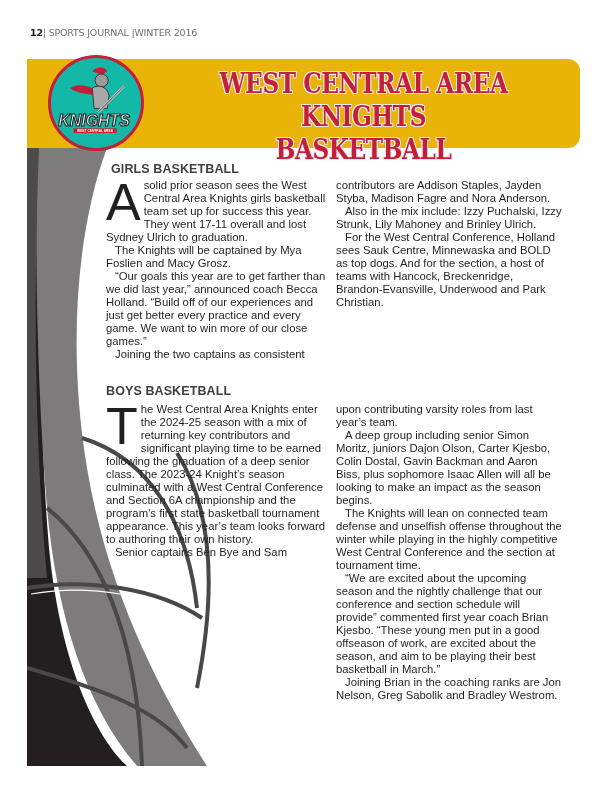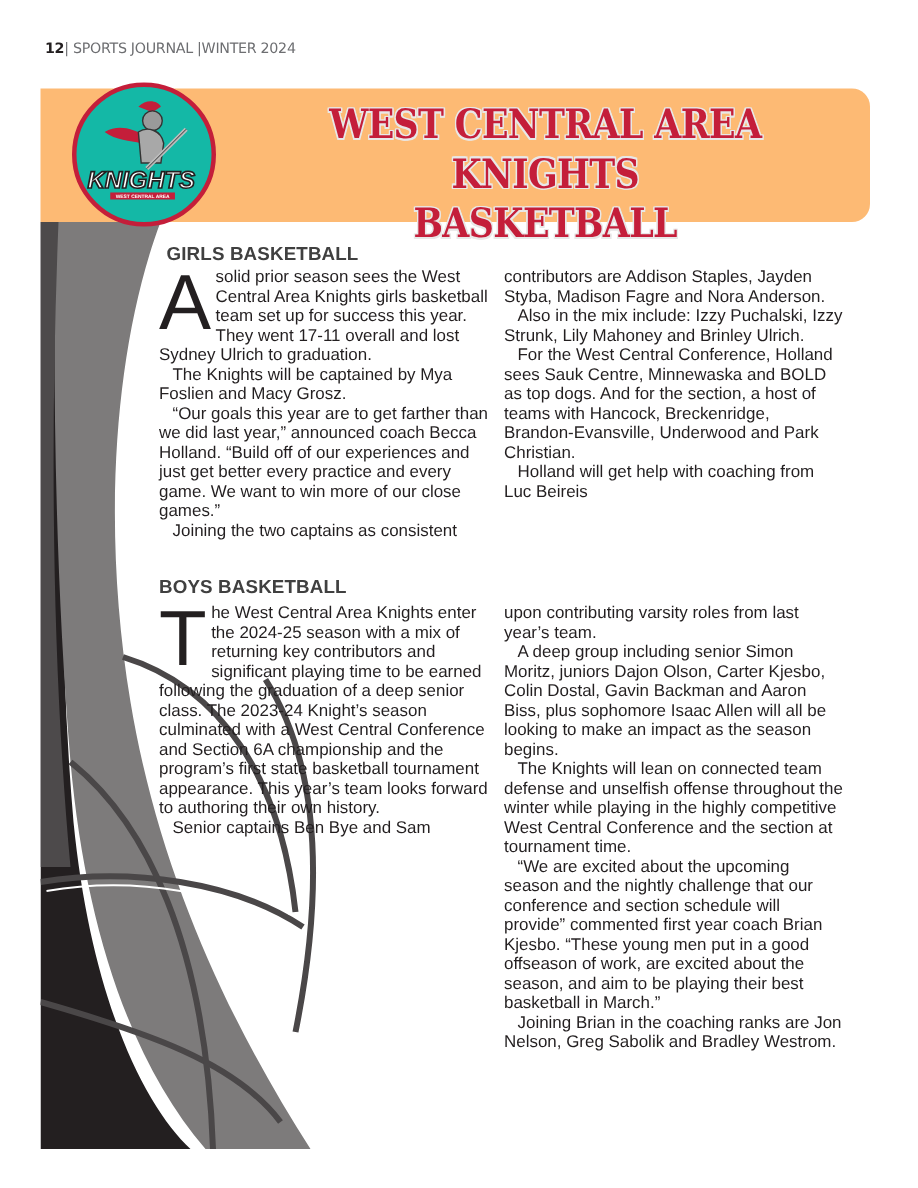--- a/index.html
+++ b/index.html
@@ -2,37 +2,37 @@
 <html><head>
 <meta charset="utf-8">
 <style>
   html, body { margin:0; padding:0; }
   body { width:612px; height:792px; background:#ffffff; position:relative; overflow:hidden; font-family:"Liberation Sans", sans-serif; color:#231f20; }
   .folio { position:absolute; left:30px; top:27px; font-size:9.5px; color:#6d6e71; font-family:"DejaVu Sans", sans-serif; letter-spacing:-0.2px; }
   .folio b { color:#231f20; font-weight:bold; }
 
   .bg { position:absolute; left:27px; top:148px; width:230px; height:618px; }
 
-  .banner { position:absolute; left:27px; top:59px; width:553px; height:89px; background:#fdba74; border-radius:0 12px 12px 0; }
+  .banner { position:absolute; left:27px; top:59px; width:553px; height:89px; background:#eab308; border-radius:0 12px 12px 0; }
   .banner-title { position:absolute; left:130px; right:10px; top:8px; text-align:center; font-family:"DejaVu Serif", serif; font-weight:bold; color:#c41e3a; font-size:27px; line-height:33px; letter-spacing:-0.5px; transform:scaleX(0.86); transform-origin:center;
     text-shadow: 1px 0 0 #e8e8e8, -1px 0 0 #e8e8e8, 0 1px 0 #e8e8e8, 0 -1px 0 #e8e8e8, 1px 1px 0 #e8e8e8, -1px -1px 0 #e8e8e8, 1px -1px 0 #e8e8e8, -1px 1px 0 #e8e8e8; }
   .logo { position:absolute; left:48px; top:55px; width:96px; height:96px; border-radius:50%; background:#14b8a6; border:3px solid #c41e3a; box-sizing:border-box; overflow:hidden; }
 
   .col { position:absolute; font-size:11.3px; line-height:13px; color:#231f20; }
   .col p { margin:0; }
   .ind { text-indent:9px; }
   .h2 { position:absolute; font-weight:bold; color:#404040; font-size:12.5px; letter-spacing:0.1px; }
   .drop { float:left; font-size:52px; line-height:40px; margin:3px 3px -2px 0; font-family:"Liberation Sans", sans-serif; color:#231f20; }
   .narrow { padding-left:94px; }
 </style>
 </head>
 <body>
 
 <div class="folio">
-  <b>12</b><span>| SPORTS JOURNAL |WINTER 2024</span>
+  <b>12</b><span>| SPORTS JOURNAL |WINTER 2016</span>
 </div>
 
 <svg class="bg" viewBox="0 0 230 618" preserveAspectRatio="none">
   <rect x="0" y="0" width="230" height="618" fill="#ffffff"></rect>
   <path d="M0,0 L30,0 C14,120 10,260 22,400 C34,520 70,590 100,618 L0,618 Z" fill="#231f20"></path>
   <path d="M10,0 L80,0 C50,80 40,200 60,320 C80,440 130,540 180,618 L110,618 C60,560 30,470 20,360 C10,240 8,110 10,0 Z" fill="#7d7b7b"></path>
   <path d="M0,0 L12,0 C6,150 8,300 20,430 L0,430 Z" fill="#4d4a4b"></path>
   <g fill="none" stroke="#4a4748" stroke-width="4">
     <path d="M55,290 C120,310 160,370 170,460"></path>
     <path d="M150,305 C185,360 190,440 170,540"></path>
@@ -71,21 +71,20 @@
 <div class="col" style="left:106px;top:179px;width:222px;">
   <p><span class="drop">A</span><span>solid prior season sees the West Central Area Knights girls basketball team set up for success this year. They went 17-11 overall and lost Sydney Ulrich to graduation.</span></p>
   <p class="ind">The Knights will be captained by Mya Foslien and Macy Grosz.</p>
   <p class="ind">“Our goals this year are to get farther than we did last year,” announced coach Becca Holland. “Build off of our experiences and just get better every practice and every game. We want to win more of our close games.”</p>
   <p class="ind">Joining the two captains as consistent</p>
 </div>
 <div class="col" style="left:336px;top:179px;width:226px;">
   <p>contributors are Addison Staples, Jayden Styba, Madison Fagre and Nora Anderson.</p>
   <p class="ind">Also in the mix include: Izzy Puchalski, Izzy Strunk, Lily Mahoney and Brinley Ulrich.</p>
   <p class="ind">For the West Central Conference, Holland sees Sauk Centre, Minnewaska and BOLD as top dogs. And for the section, a host of teams with Hancock, Breckenridge, Brandon-Evansville, Underwood and Park Christian.</p>
-  <p class="ind">Holland will get help with coaching from Luc Beireis</p>
 </div>
 
 <div class="h2" style="left:106px;top:384px;">BOYS BASKETBALL</div>
 <div class="col" style="left:106px;top:403px;width:224px;">
   <p><span class="drop">T</span><span>he West Central Area Knights enter the 2024-25 season with a mix of returning key contributors and significant playing time to be earned following the graduation of a deep senior class. The 2023-24 Knight’s season culminated with a West Central Conference and Section 6A championship and the program’s first state basketball tournament appearance. This year’s team looks forward to authoring their own history.</span></p>
   <p class="ind">Senior captains Ben Bye and Sam</p>
 </div>
 <div class="col" style="left:336px;top:403px;width:226px;">
   <p>upon contributing varsity roles from last year’s team.</p>
   <p class="ind">A deep group including senior Simon Moritz, juniors Dajon Olson, Carter Kjesbo, Colin Dostal, Gavin Backman and Aaron Biss, plus sophomore Isaac Allen will all be looking to make an impact as the season begins.</p>

